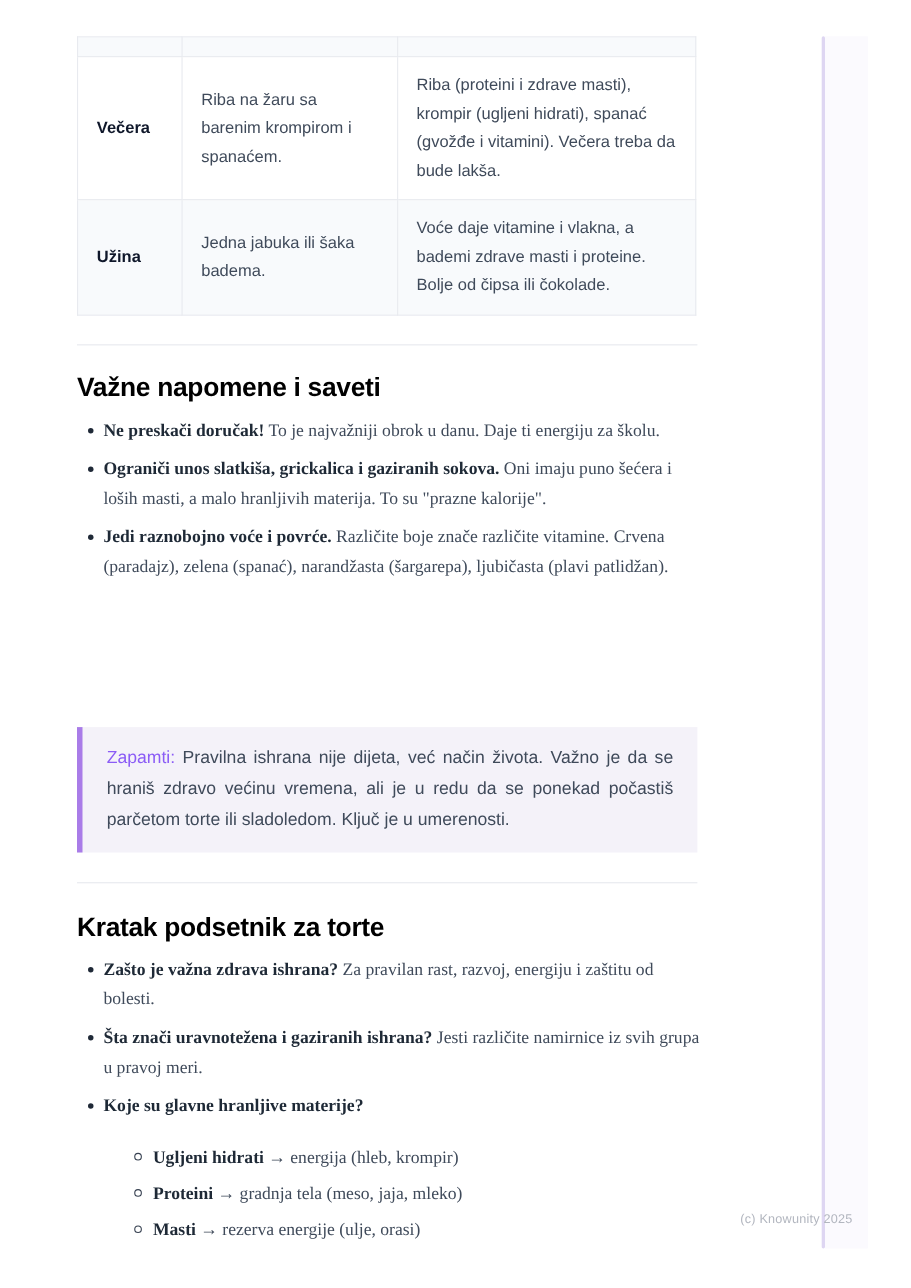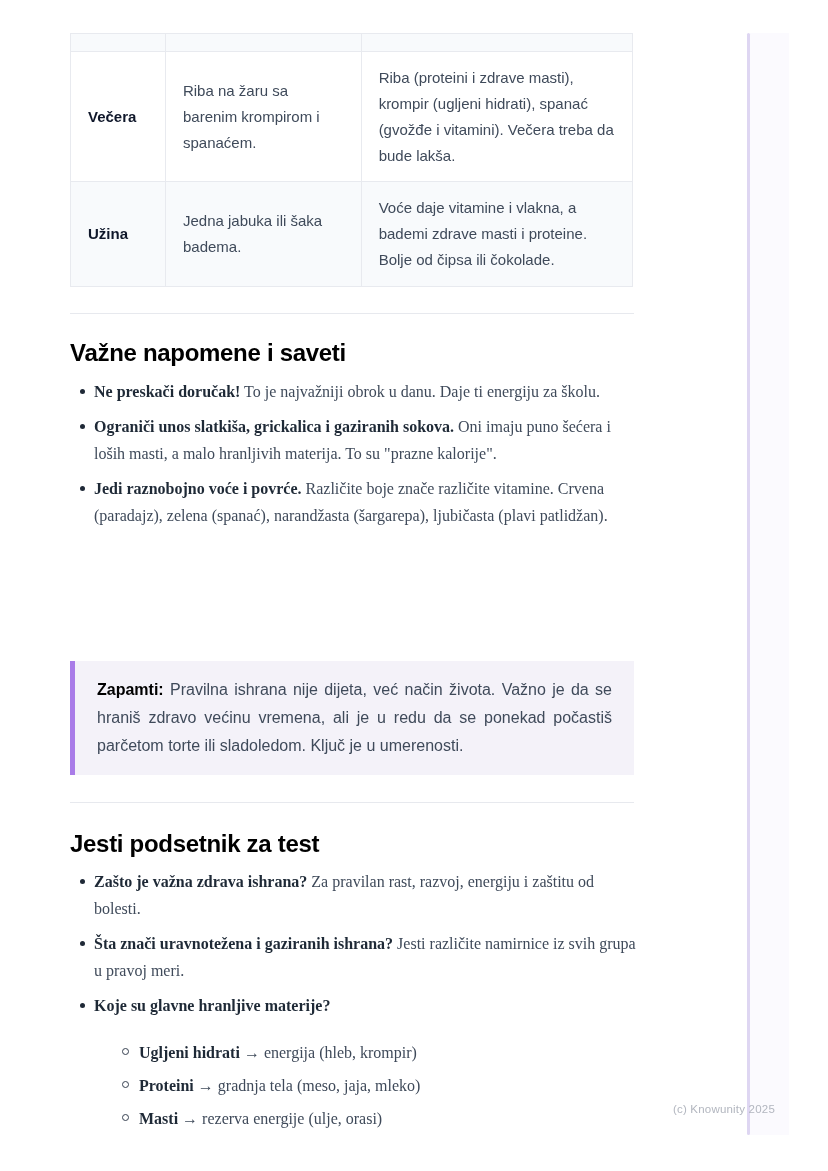--- a/index.html
+++ b/index.html
@@ -97,21 +97,21 @@
   .callout {
     position: absolute; left: 70px; top: 661px;
     width: 564px; height: 114px;
     background: #f4f2f9;
     border-left: 5px solid #a97ce8;
     padding: 15px 22px 15px 22px;
     font-size: 16px; line-height: 28px;
     text-align: justify;
     color: #3f4a5a;
   }
-  .callout strong { font-weight: 700; color: #000000; }
+  .callout strong { font-weight: 400; color: #8b5cf6; }
 
   
   .footer {
     position: absolute; top: 1102px; right: 53px;
     font-size: 11.5px; line-height: 14px;
     color: #b2b6bf;
     letter-spacing: 0.2px;
     z-index: 5;
     margin-left: 32px;
   }
@@ -168,21 +168,21 @@
     </li>
   </ul>
 
   <div class="callout">
     <strong>Zapamti:</strong>
     <span>Pravilna ishrana nije dijeta, već način života. Važno je da se hraniš zdravo većinu vremena, ali je u redu da se ponekad počastiš parčetom torte ili sladoledom. Ključ je u umerenosti.</span>
   </div>
 
   <div class="hr hr-2"></div>
 
-  <h2 class="section-title title-2">Jesti podsetnik za test</h2>
+  <h2 class="section-title title-2">Kratak podsetnik za torte</h2>
 
   <ul class="bullets bullets-2">
     <li>
       <strong>Zašto je važna zdrava ishrana?</strong>
       <span>Za pravilan rast, razvoj, energiju i zaštitu od bolesti.</span>
     </li>
     <li>
       <strong>Šta znači uravnotežena i gaziranih ishrana?</strong>
       <span>Jesti različite namirnice iz svih grupa u pravoj meri.</span>
     </li>

